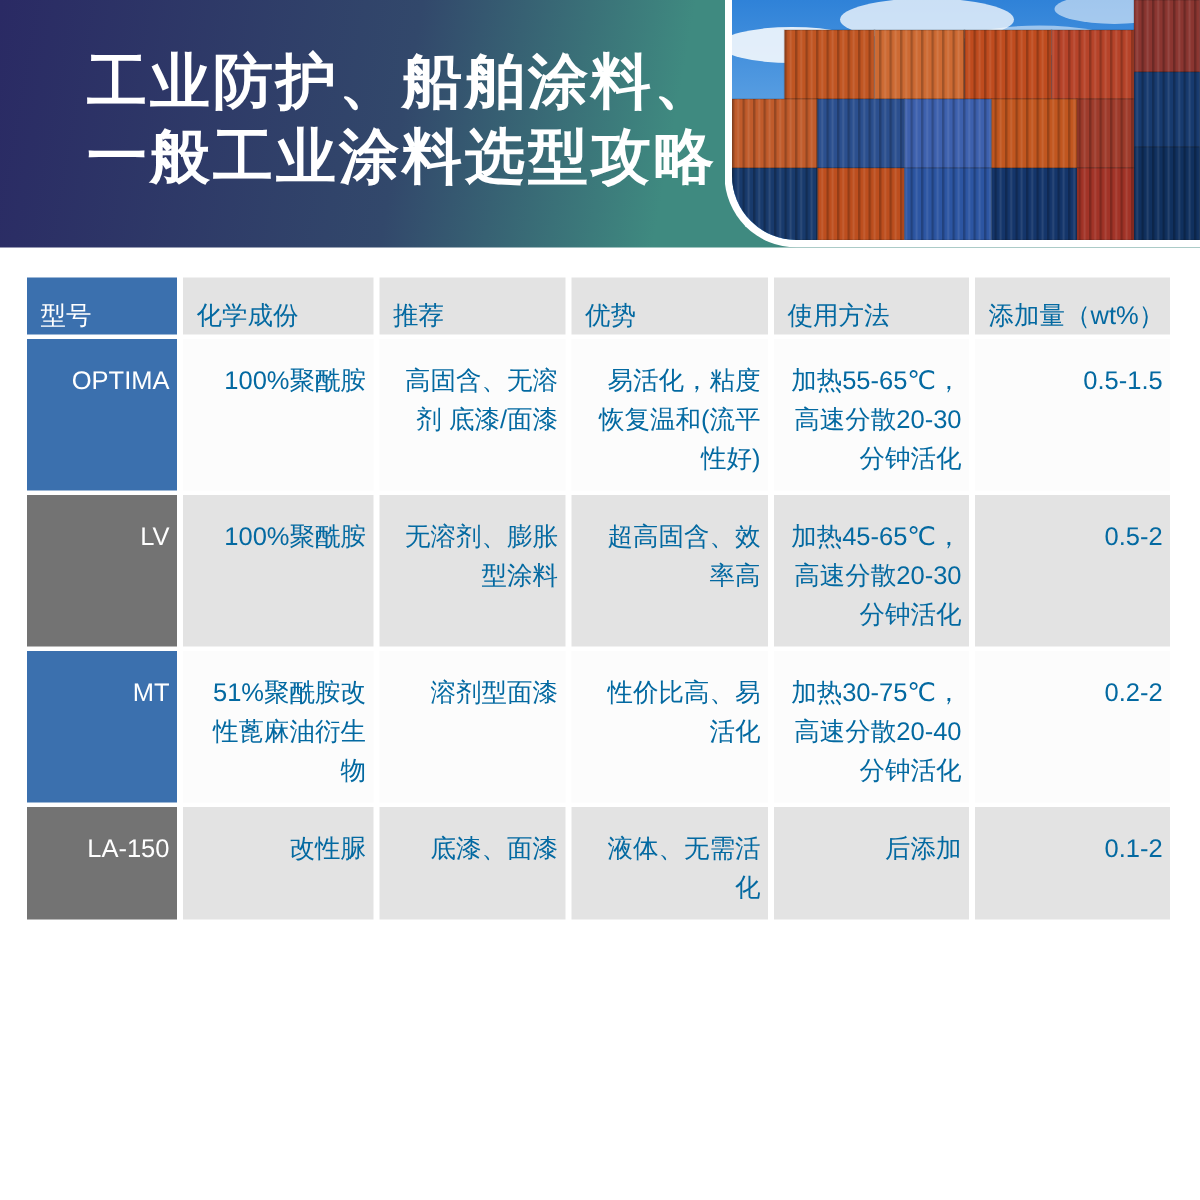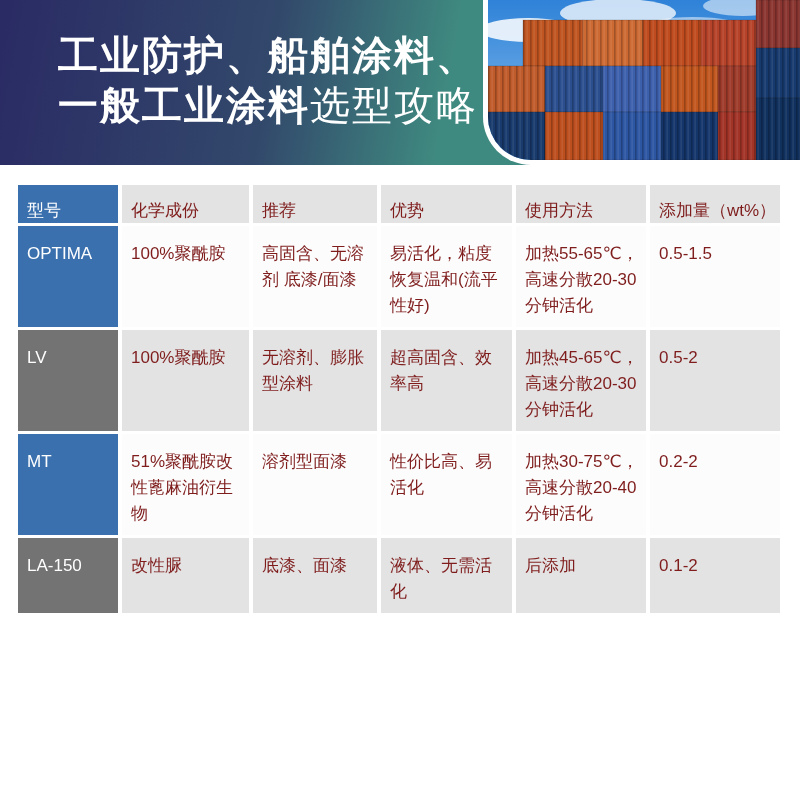--- a/index.html
+++ b/index.html
@@ -11,47 +11,47 @@
   
   .hero{
     position:relative;width:800px;height:165px;
     background:linear-gradient(100deg,#2a2a64 0%,#32486b 34%,#3f8a80 56%,#3f8a80 100%);
   }
   .hero-title{
     position:absolute;left:58px;top:30px;
     color:#ffffff;font-size:40px;line-height:50px;font-weight:700;
     letter-spacing:2px;white-space:nowrap;
   }
-  .hero-title .light{font-weight:400;}
+  .hero-title .light{font-weight:700;}
   .hero-photo{
     position:absolute;top:0;right:0;width:317px;height:165px;
     box-sizing:border-box;border-left:5px solid #ffffff;border-bottom:5px solid #ffffff;
     border-bottom-left-radius:48px;overflow:hidden;background:#6eb1e8;
   }
   .hero-photo svg{display:block;width:100%;height:100%;}
   
   table.spec{
     margin:17px 0 0 14px;
     border-collapse:separate;border-spacing:4px 3px;
     table-layout:fixed;
   }
   .spec th,.spec td{
-    font-size:17px;color:#7f1d1d;text-align:left;
+    font-size:17px;color:#0369a1;text-align:left;
     box-sizing:border-box;overflow:hidden;
   }
   .spec th{
     background:#e3e3e3;height:38px;vertical-align:middle;
     font-weight:400;padding:12px 4px 0 9px;white-space:nowrap;
   }
   .spec th.model,.spec td.model{
     background:#3b70ae;color:#ffffff;
   }
   .spec td{
     background:#fcfcfc;height:93px;vertical-align:top;
-    padding:15px 5px 8px 9px;line-height:26px;
+    padding:15px 5px 8px 9px;line-height:26px;text-align:right;
   }
   .spec tr.shade td{background:#e3e3e3;}
   .spec tr.shade td.model{background:#737373;}
   .spec tr.last td{height:70px;}
 </style>
 </head>
 <body>
 
 <div class="hero">
   <div class="hero-title">

